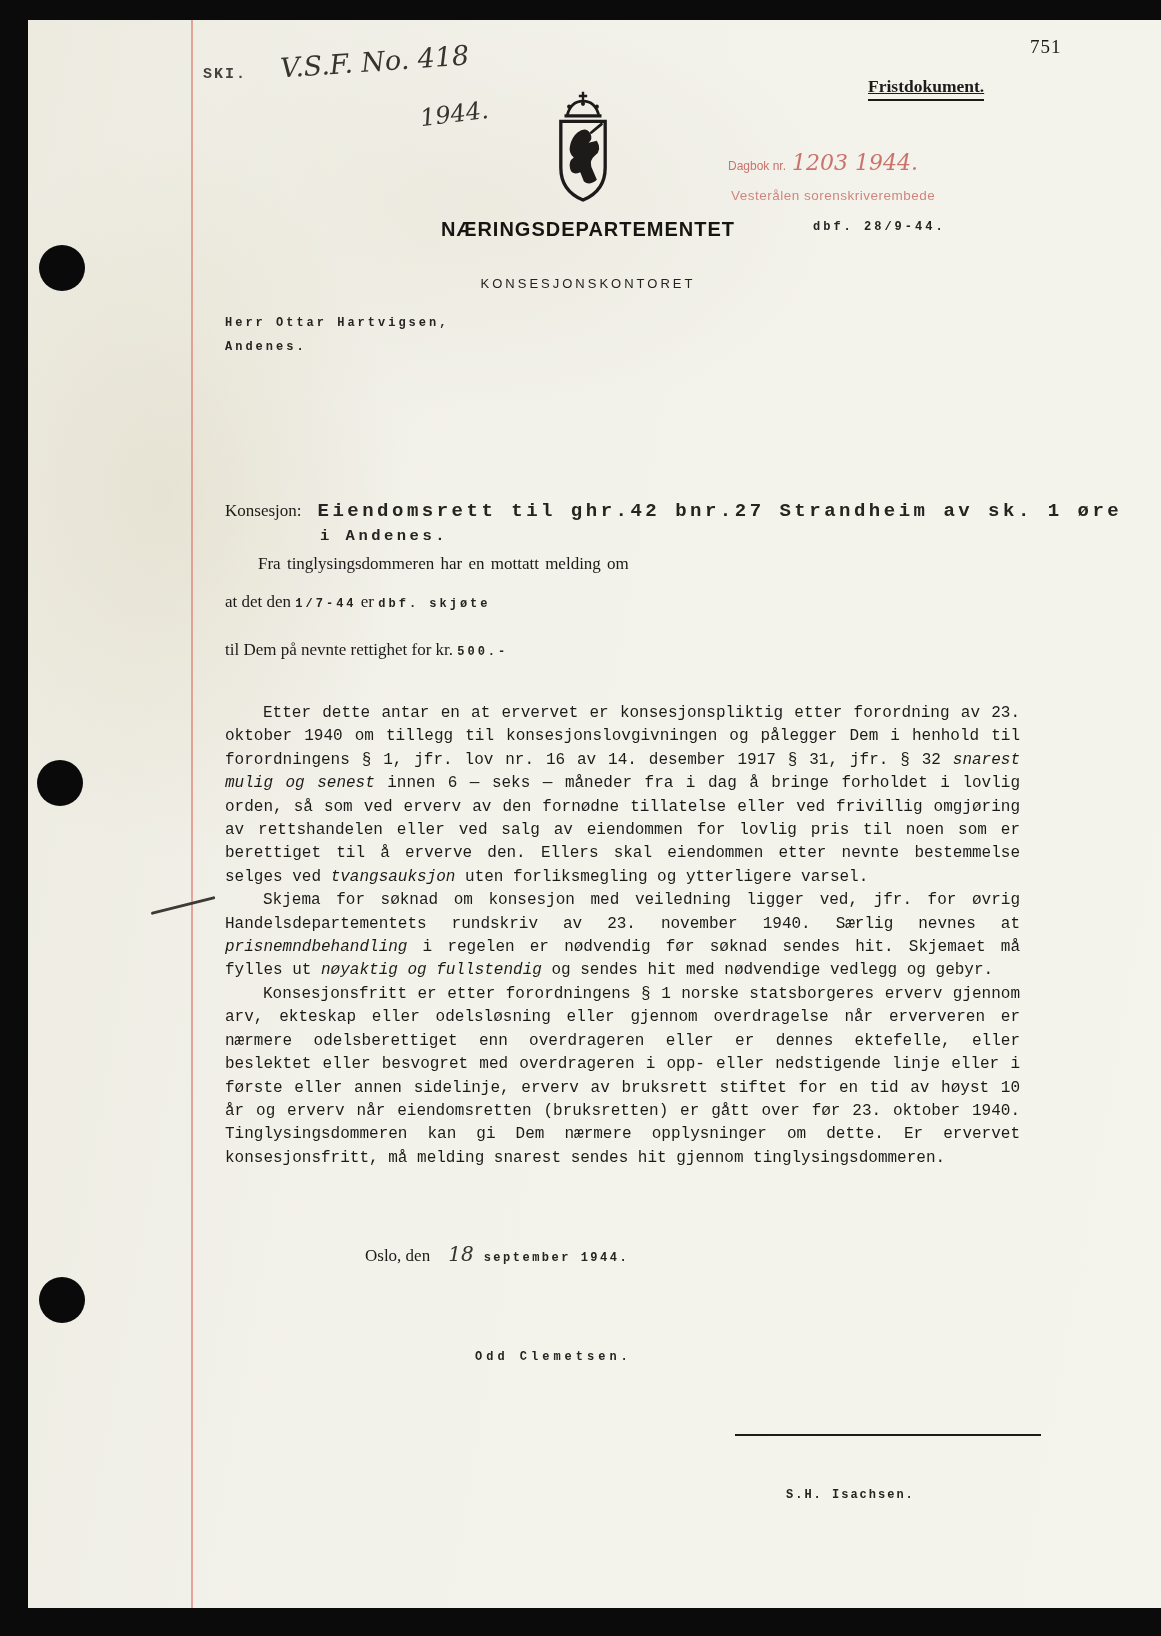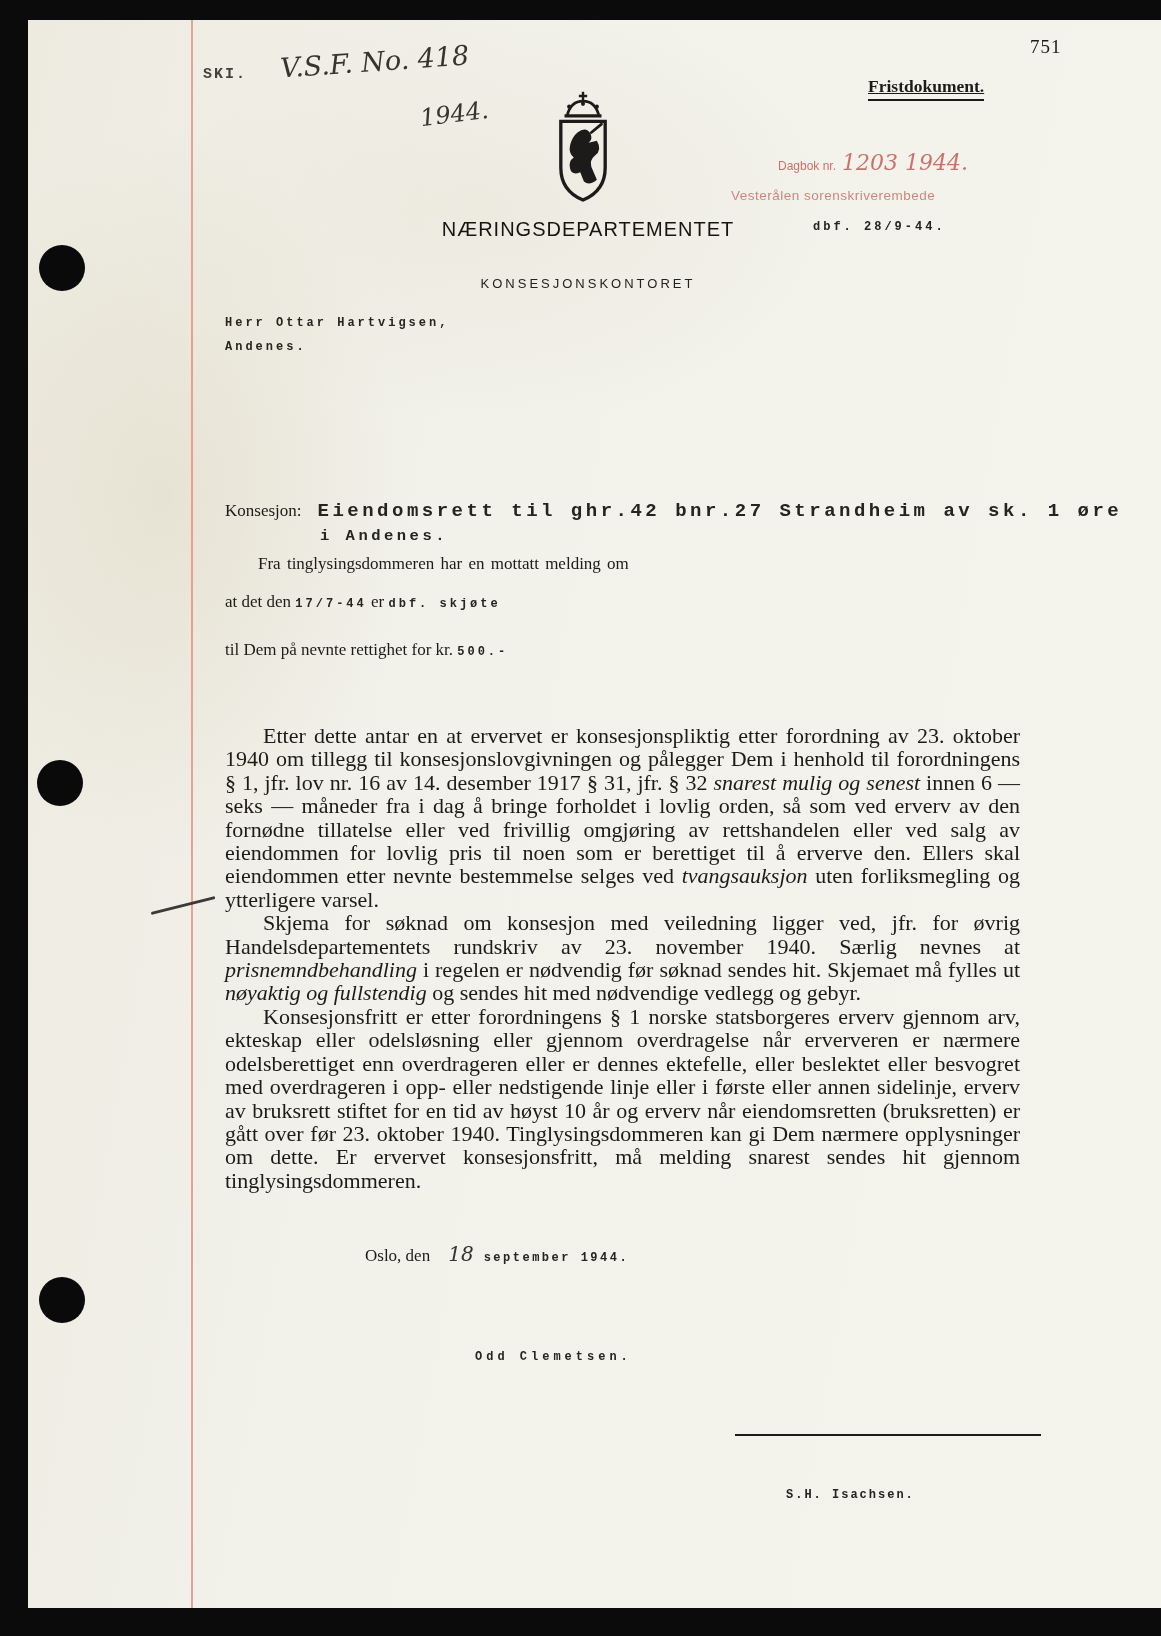--- a/index.html
+++ b/index.html
@@ -24,38 +24,38 @@
   .hand{font-family:"DejaVu Serif", serif;font-style:italic;color:#36342f;white-space:nowrap;}
   .red{color:#c9736c;}
   .margin-line{position:absolute;left:163px;top:0;bottom:0;width:2px;background:#e08a7e;opacity:.75;}
   .hole{position:absolute;width:46px;height:46px;border-radius:50%;background:#0a0a0a;}
   .page-number{left:1002px;top:16px;font-size:19px;letter-spacing:1px;}
   .ski{left:175px;top:46px;font-size:15px;letter-spacing:2px;opacity:.85;}
   .hw-ref{left:252px;top:26px;font-size:27px;transform:rotate(-4deg);}
   .hw-year{left:392px;top:80px;font-size:24px;transform:rotate(-7deg);}
   .frist{left:840px;top:56px;font-size:17.5px;font-weight:bold;border-bottom:2px solid #1d1b19;padding-bottom:2px;text-decoration:underline;}
   .coa{left:505px;top:70px;width:100px;height:122px;}
-  .stamp1{left:750px;top:130px;white-space:nowrap;text-align:right;}
+  .stamp1{left:700px;top:130px;white-space:nowrap;text-align:right;}
   .stamp1 .pfx{font-family:"Liberation Sans",sans-serif;font-size:12px;}
   .stamp1 .num{font-family:"DejaVu Serif",serif;font-style:italic;font-size:22px;margin-left:6px;}
   .stamp2{left:703px;top:168px;font-family:"Liberation Sans",sans-serif;font-size:13.5px;letter-spacing:.5px;opacity:.85;}
-  .dept{left:380px;top:198px;width:360px;text-align:center;font-family:"Liberation Sans",sans-serif;font-weight:normal;font-size:20px;letter-spacing:1px;color:#171512;}
+  .dept{left:380px;top:198px;width:360px;text-align:center;font-family:"Liberation Sans",sans-serif;font-weight:bold;font-size:20px;letter-spacing:1px;color:#171512;}
   .dbf-note{left:785px;top:200px;}
   .office{left:380px;top:256px;width:360px;text-align:center;font-family:"Liberation Sans",sans-serif;font-size:13px;letter-spacing:3px;color:#242220;}
   .rcpt1{left:197px;top:296px;}
   .rcpt2{left:197px;top:320px;}
   .case-line1{left:197px;top:480px;font-size:17px;white-space:nowrap;}
   .case-line1 .tw{margin-left:16px;font-size:19px;letter-spacing:3.5px;}
   .case-line2{left:292px;top:507px;font-size:15.5px;letter-spacing:3.5px;}
   .case-intro{left:230px;top:534px;font-size:17px;word-spacing:2px;}
   .case-date{left:197px;top:572px;font-size:17px;white-space:nowrap;}
   .case-price{left:197px;top:620px;font-size:17px;white-space:nowrap;}
   .body-text{
-    left:197px;top:704px;width:795px;
-    font-family:Liberation Serif, serif;font-size:22px;line-height:23.4px;
+    left:197px;top:682px;width:795px;
+    font-family:Liberation Mono, monospace;font-size:16px;line-height:23.4px;
     text-align:justify;color:#1d1b19;
   }
   .body-text p{margin:0;text-indent:38px;}
   .body-text .it{font-style:italic;}
   .margin-tick{left:122px;top:884px;width:66px;height:2.5px;background:#3c3a36;transform:rotate(-14deg);border-radius:2px;}
   .sig-date{left:337px;top:1222px;font-size:17px;white-space:nowrap;}
   .sig-date .hand{font-size:20px;margin:0 10px 0 18px;}
   .sig-date .tw{letter-spacing:2.5px;}
   .signer{left:447px;top:1330px;letter-spacing:4px;}
   .sig-rule{left:707px;top:1414px;width:306px;height:2px;background:#1d1b19;}
@@ -104,21 +104,21 @@
   <div class="abs tw rcpt1">Herr Ottar Hartvigsen,</div>
   <div class="abs tw rcpt2">Andenes.</div>
 
   <div class="abs serif case-line1">
     <span>Konsesjon:</span><span class="tw">Eiendomsrett til ghr.42 bnr.27 Strandheim  av sk. 1 øre</span>
   </div>
   <div class="abs tw case-line2">i Andenes.</div>
   <div class="abs serif case-intro">Fra tinglysingsdommeren har en mottatt melding om</div>
 
   <div class="abs serif case-date">
-    <span>at det den </span><span class="tw">17/7-44</span><span> er </span><span class="tw">dbf. skjøte</span>
+    <span>at det den </span><span class="tw">1/7-44</span><span> er </span><span class="tw">dbf. skjøte</span>
   </div>
 
   <div class="abs serif case-price">
     <span>til Dem på nevnte rettighet for kr. </span><span class="tw">500.-</span>
   </div>
 
   <div class="abs body-text">
     <p><span>Etter dette antar en at ervervet er konsesjonspliktig etter forordning av 23. oktober 1940 om tillegg til konsesjonslovgivningen og pålegger Dem i henhold til forordningens § 1, jfr. lov nr. 16 av 14. desember 1917 § 31, jfr. § 32 </span><span class="it">snarest mulig og senest</span><span> innen 6 — seks — måneder fra i dag å bringe forholdet i lovlig orden, så som ved erverv av den fornødne tillatelse eller ved frivillig omgjøring av rettshandelen eller ved salg av eiendommen for lovlig pris til noen som er berettiget til å erverve den.  Ellers skal eiendommen etter nevnte bestemmelse selges ved </span><span class="it">tvangsauksjon</span><span> uten forliksmegling og ytterligere varsel.</span></p>
     <p><span>Skjema for søknad om konsesjon med veiledning ligger ved, jfr. for øvrig Handelsdepartementets rundskriv av 23. november 1940.  Særlig nevnes at </span><span class="it">prisnemndbehandling</span><span> i regelen er nødvendig før søknad sendes hit.  Skjemaet må fylles ut </span><span class="it">nøyaktig og fullstendig</span><span> og sendes hit med nødvendige vedlegg og gebyr.</span></p>
     <p><span>Konsesjonsfritt er etter forordningens § 1 norske statsborgeres erverv gjennom arv, ekteskap eller odelsløsning eller gjennom overdragelse når erververen er nærmere odelsberettiget enn overdrageren eller er dennes ektefelle, eller beslektet eller besvogret med overdrageren i opp- eller nedstigende linje eller i første eller annen sidelinje, erverv av bruksrett stiftet for en tid av høyst 10 år og erverv når eiendomsretten (bruksretten) er gått over før 23. oktober 1940.  Tinglysingsdommeren kan gi Dem nærmere opplysninger om dette.  Er ervervet konsesjonsfritt, må melding snarest sendes hit gjennom tinglysingsdommeren.</span></p>

